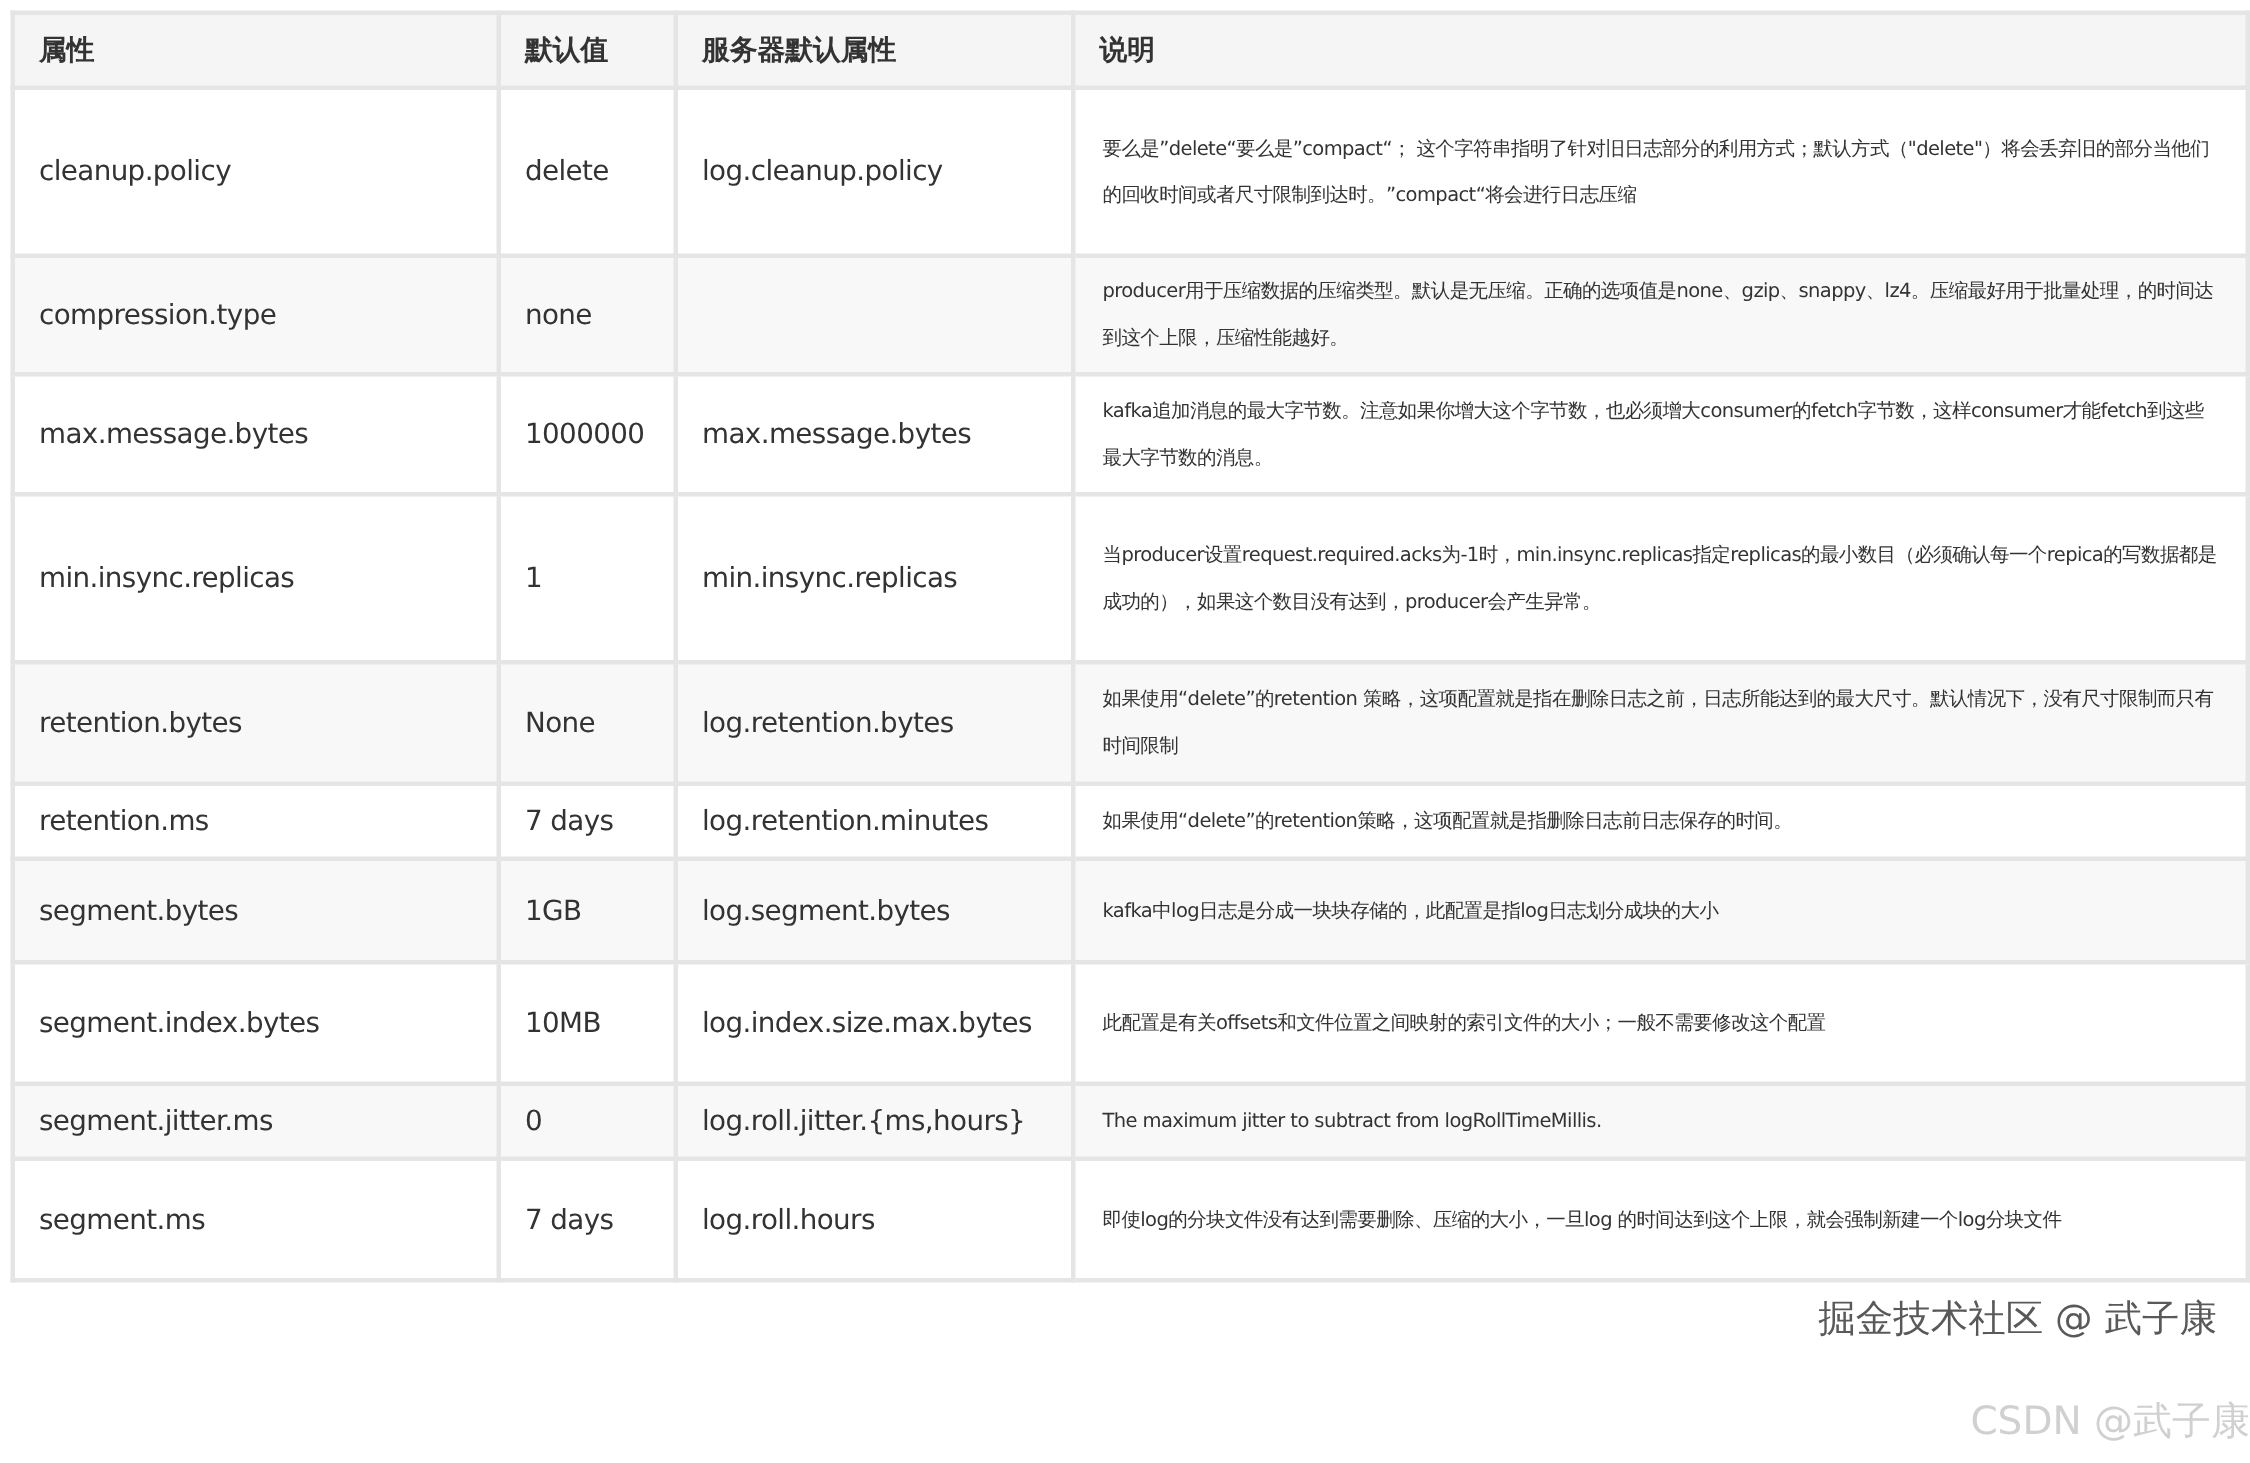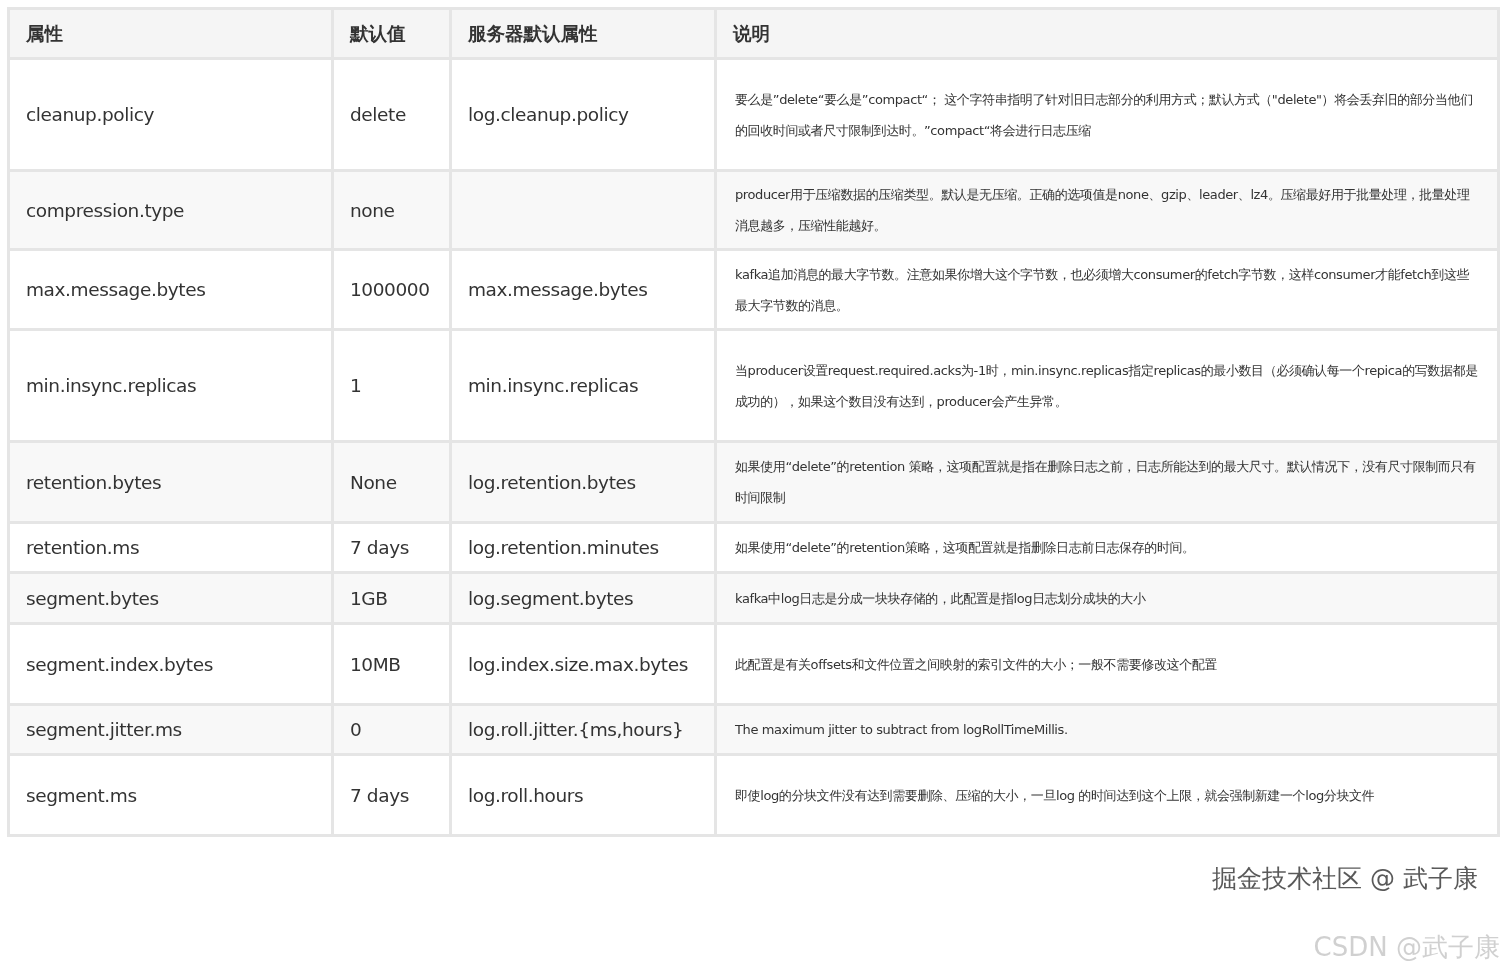--- a/index.html
+++ b/index.html
@@ -98,21 +98,21 @@
       <tr class="odd" style="height:112px">
         <td>cleanup.policy</td>
         <td>delete</td>
         <td>log.cleanup.policy</td>
         <td class="desc">要么是”delete“要么是”compact“； 这个字符串指明了针对旧日志部分的利用方式；默认方式（"delete"）将会丢弃旧的部分当他们的回收时间或者尺寸限制到达时。”compact“将会进行日志压缩</td>
       </tr>
       <tr class="even" style="height:63px">
         <td>compression.type</td>
         <td>none</td>
         <td></td>
-        <td class="desc">producer用于压缩数据的压缩类型。默认是无压缩。正确的选项值是none、gzip、leader、lz4。压缩最好用于批量处理，批量处理消息越多，压缩性能越好。</td>
+        <td class="desc">producer用于压缩数据的压缩类型。默认是无压缩。正确的选项值是none、gzip、snappy、lz4。压缩最好用于批量处理，的时间达到这个上限，压缩性能越好。</td>
       </tr>
       <tr class="odd" style="height:80px">
         <td>max.message.bytes</td>
         <td>1000000</td>
         <td>max.message.bytes</td>
         <td class="desc">kafka追加消息的最大字节数。注意如果你增大这个字节数，也必须增大consumer的fetch字节数，这样consumer才能fetch到这些最大字节数的消息。</td>
       </tr>
       <tr class="odd" style="height:112px">
         <td>min.insync.replicas</td>
         <td>1</td>
@@ -124,21 +124,21 @@
         <td>None</td>
         <td>log.retention.bytes</td>
         <td class="desc">如果使用“delete”的retention 策略，这项配置就是指在删除日志之前，日志所能达到的最大尺寸。默认情况下，没有尺寸限制而只有时间限制</td>
       </tr>
       <tr class="odd" style="height:50px">
         <td>retention.ms</td>
         <td>7 days</td>
         <td>log.retention.minutes</td>
         <td class="desc">如果使用“delete”的retention策略，这项配置就是指删除日志前日志保存的时间。</td>
       </tr>
-      <tr class="even" style="height:51px">
+      <tr class="even" style="height:69px">
         <td>segment.bytes</td>
         <td>1GB</td>
         <td>log.segment.bytes</td>
         <td class="desc">kafka中log日志是分成一块块存储的，此配置是指log日志划分成块的大小</td>
       </tr>
       <tr class="odd" style="height:81px">
         <td>segment.index.bytes</td>
         <td>10MB</td>
         <td>log.index.size.max.bytes</td>
         <td class="desc">此配置是有关offsets和文件位置之间映射的索引文件的大小；一般不需要修改这个配置</td>

